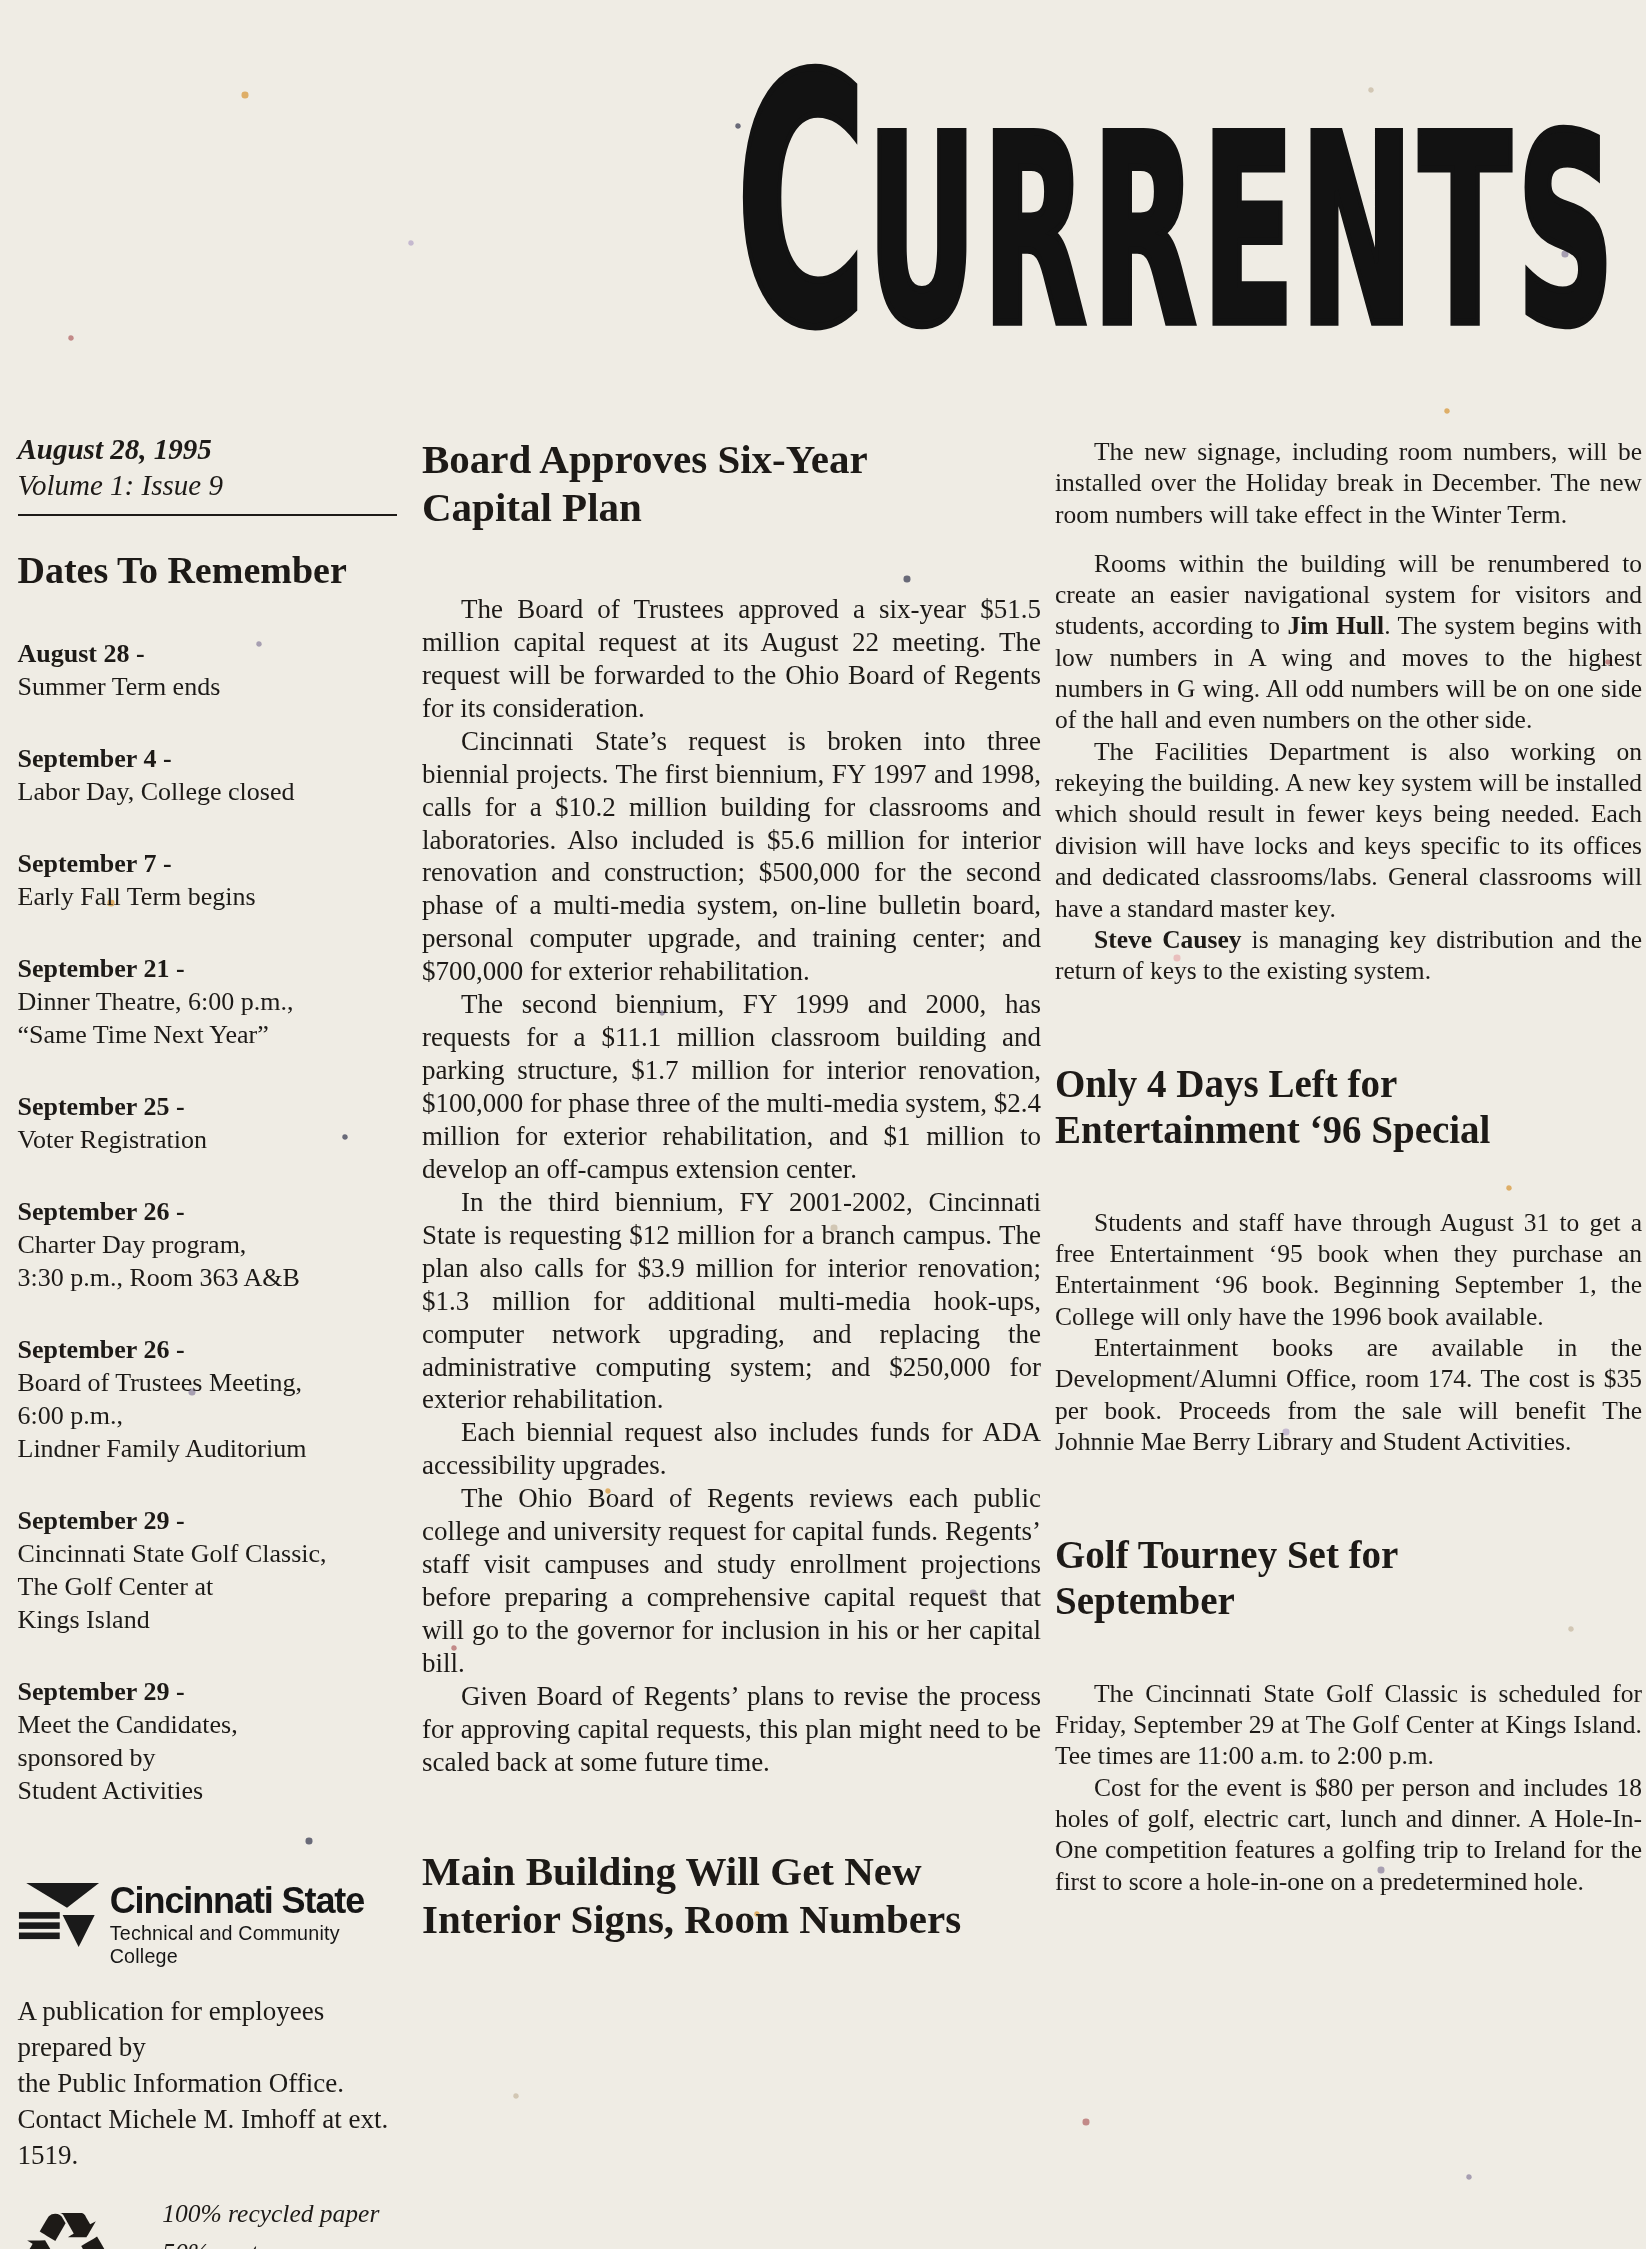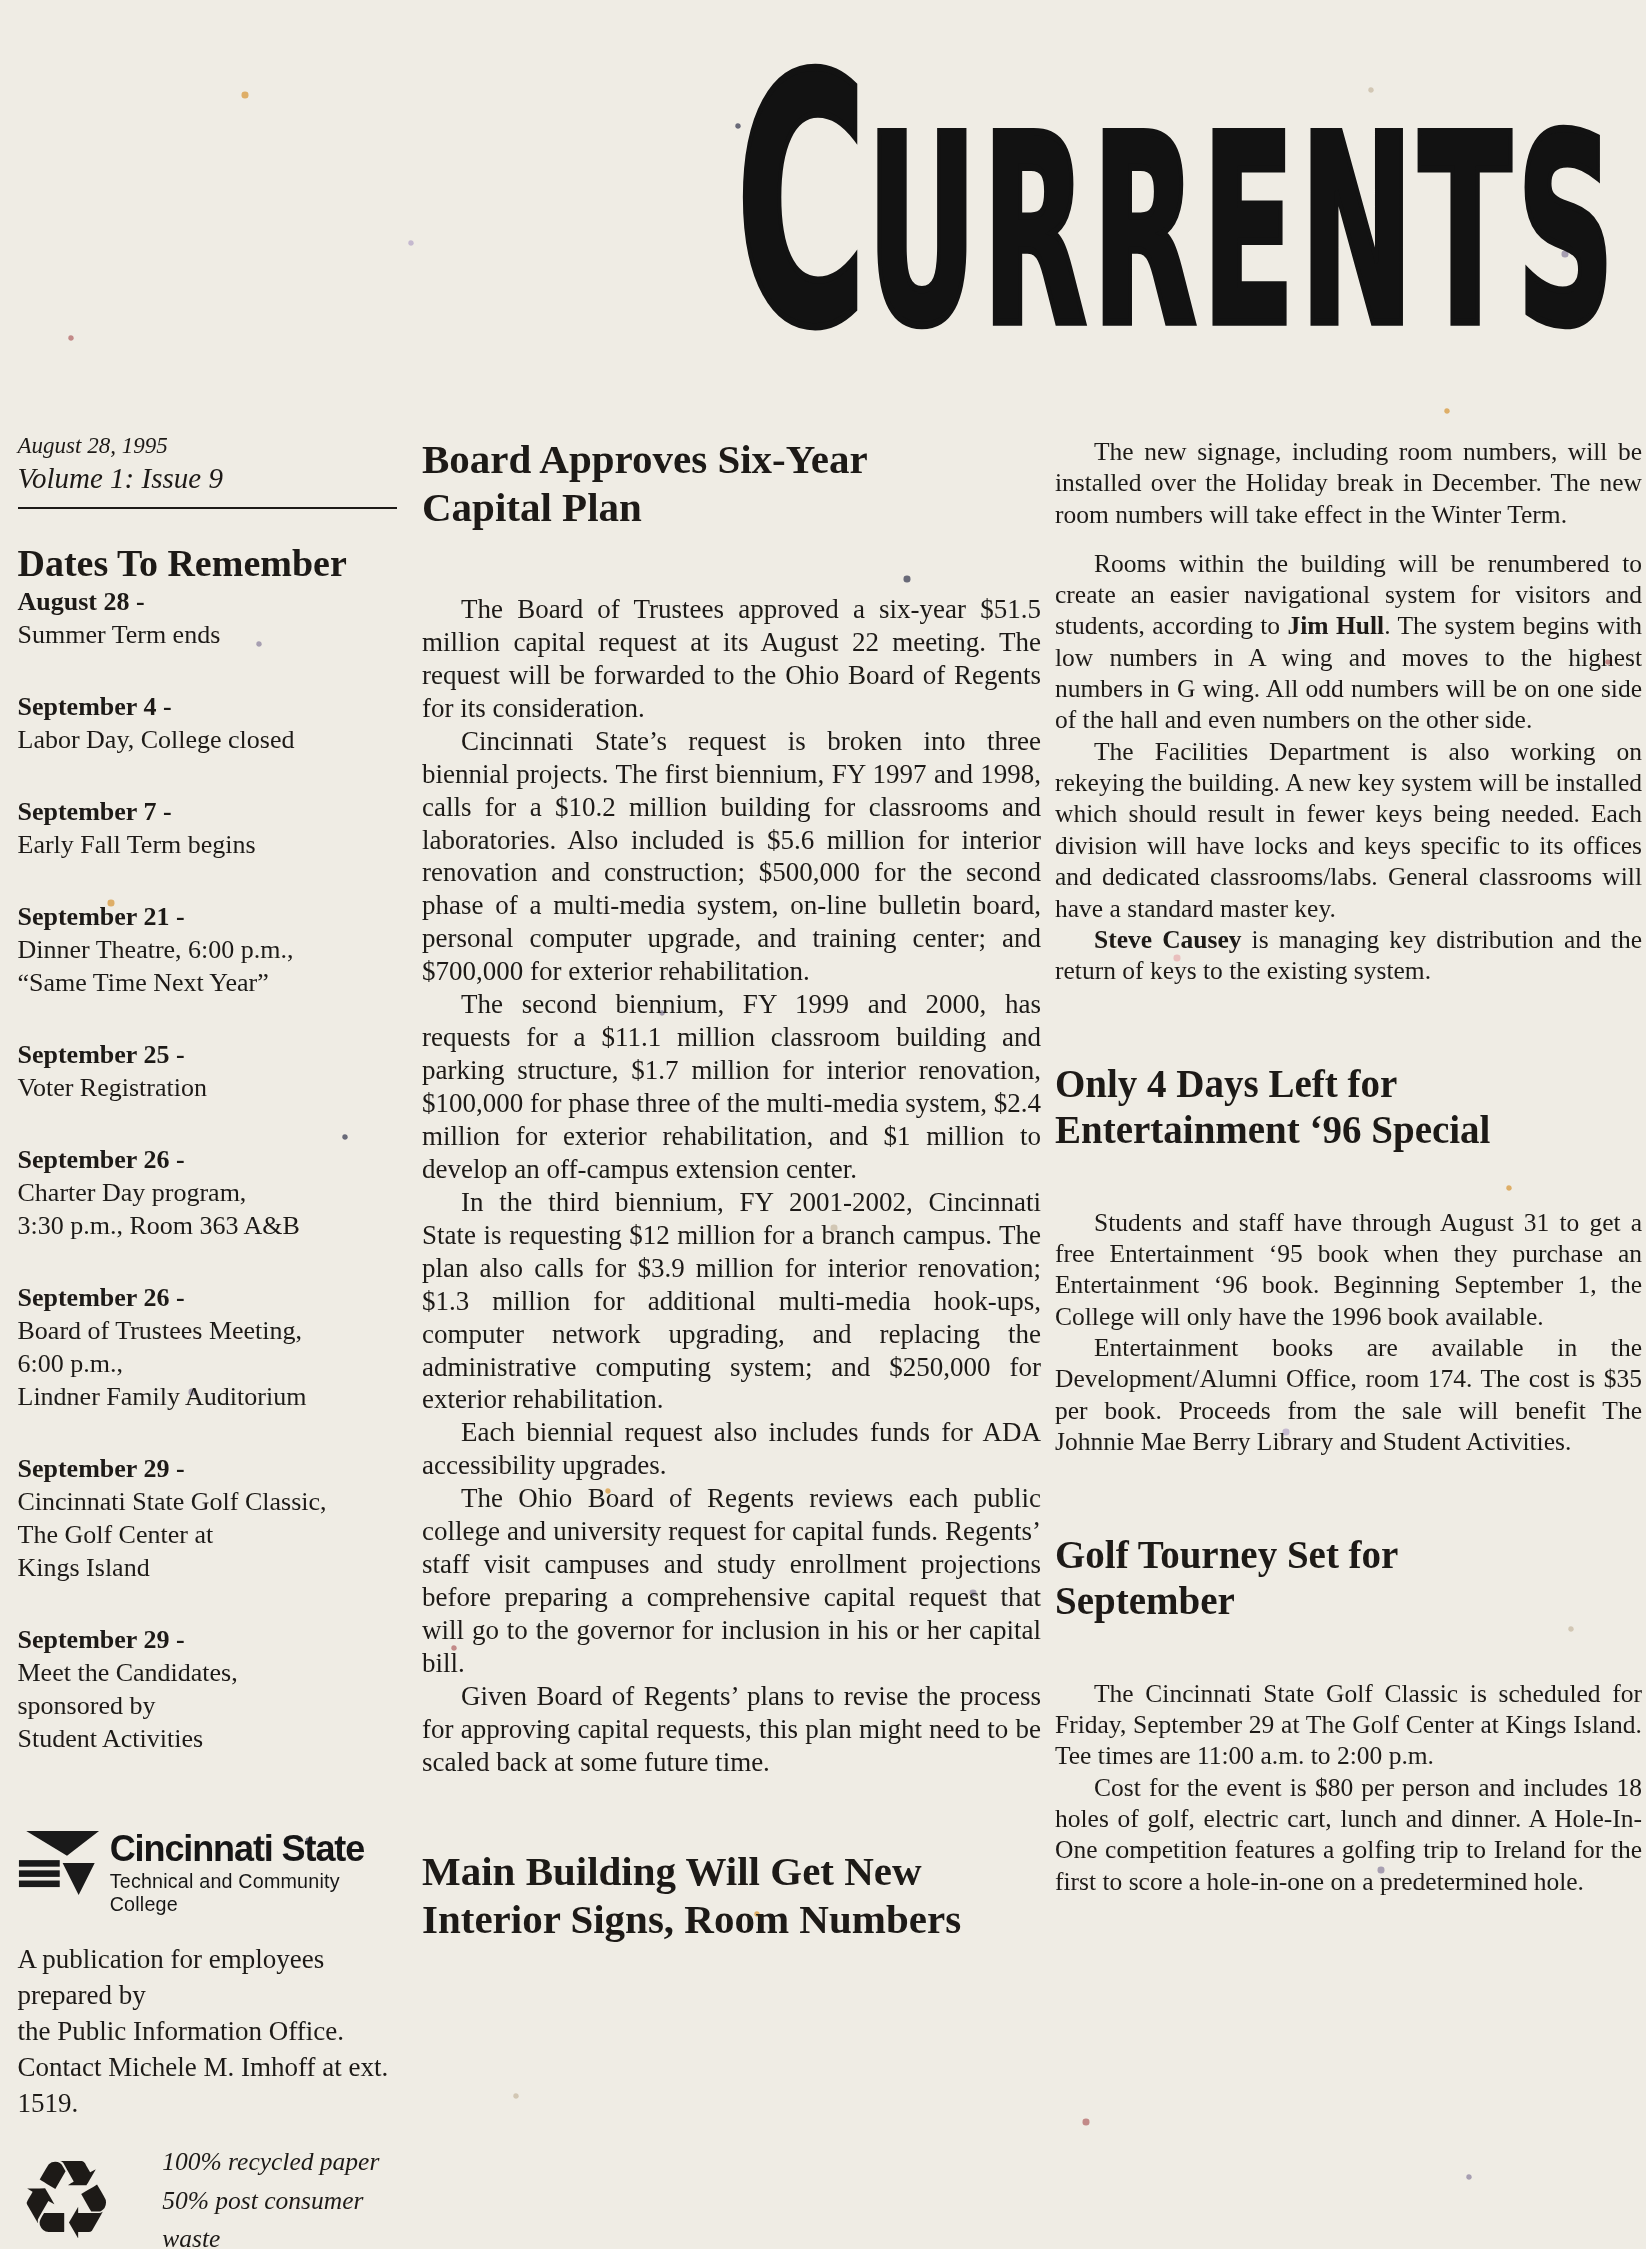--- a/index.html
+++ b/index.html
@@ -33,25 +33,25 @@
     font-family:"DejaVu Sans",sans-serif;font-weight:bold;color:#121212;line-height:1;
   }
   .logo-c{font-size:343px;-webkit-text-stroke:7.3px #121212;}
   .logo-rest{font-size:261px;letter-spacing:10.2px;-webkit-text-stroke:7.3px #121212;}
 
   
   .col-left{position:absolute;left:17.5px;top:433px;width:379px;}
   .col-mid{position:absolute;left:422px;top:436px;width:619px;}
   .col-right{position:absolute;left:1055px;top:436px;width:587px;}
 
-  .issue-date{font-size:23px;font-weight:normal;font-style:italic;}
+  .issue-date{font-size:29px;font-weight:bold;font-style:italic;}
   .issue-vol{font-size:29px;font-style:italic;margin-top:2.9px;}
   .rule{border:none;border-top:2.2px solid #1d1a17;margin:11.7px 0 0 0;width:100%;}
   .dates-h{font-size:38px;font-weight:bold;margin-top:32px;}
-  .events{}
+  .events{margin-top:45px;}
   .event{font-size:26px;line-height:1.27;margin-bottom:39px;}
   .event-date{font-weight:bold;}
   .event-body{white-space:pre-line;}
 
   .headline{font-size:41px;line-height:1.17;font-weight:bold;white-space:pre-line;margin:0 0 61px 0;}
   .section-h{font-size:39px;line-height:1.18;font-weight:bold;white-space:pre-line;margin:74px 0 54px 0;}
   p.body{margin:0;text-align:justify;text-indent:39px;}
   .col-mid p.body{font-size:27px;line-height:1.22;}
   .col-right p.body{font-size:25.5px;line-height:1.23;}
   .col-right .lead{margin-top:17.5px;}

